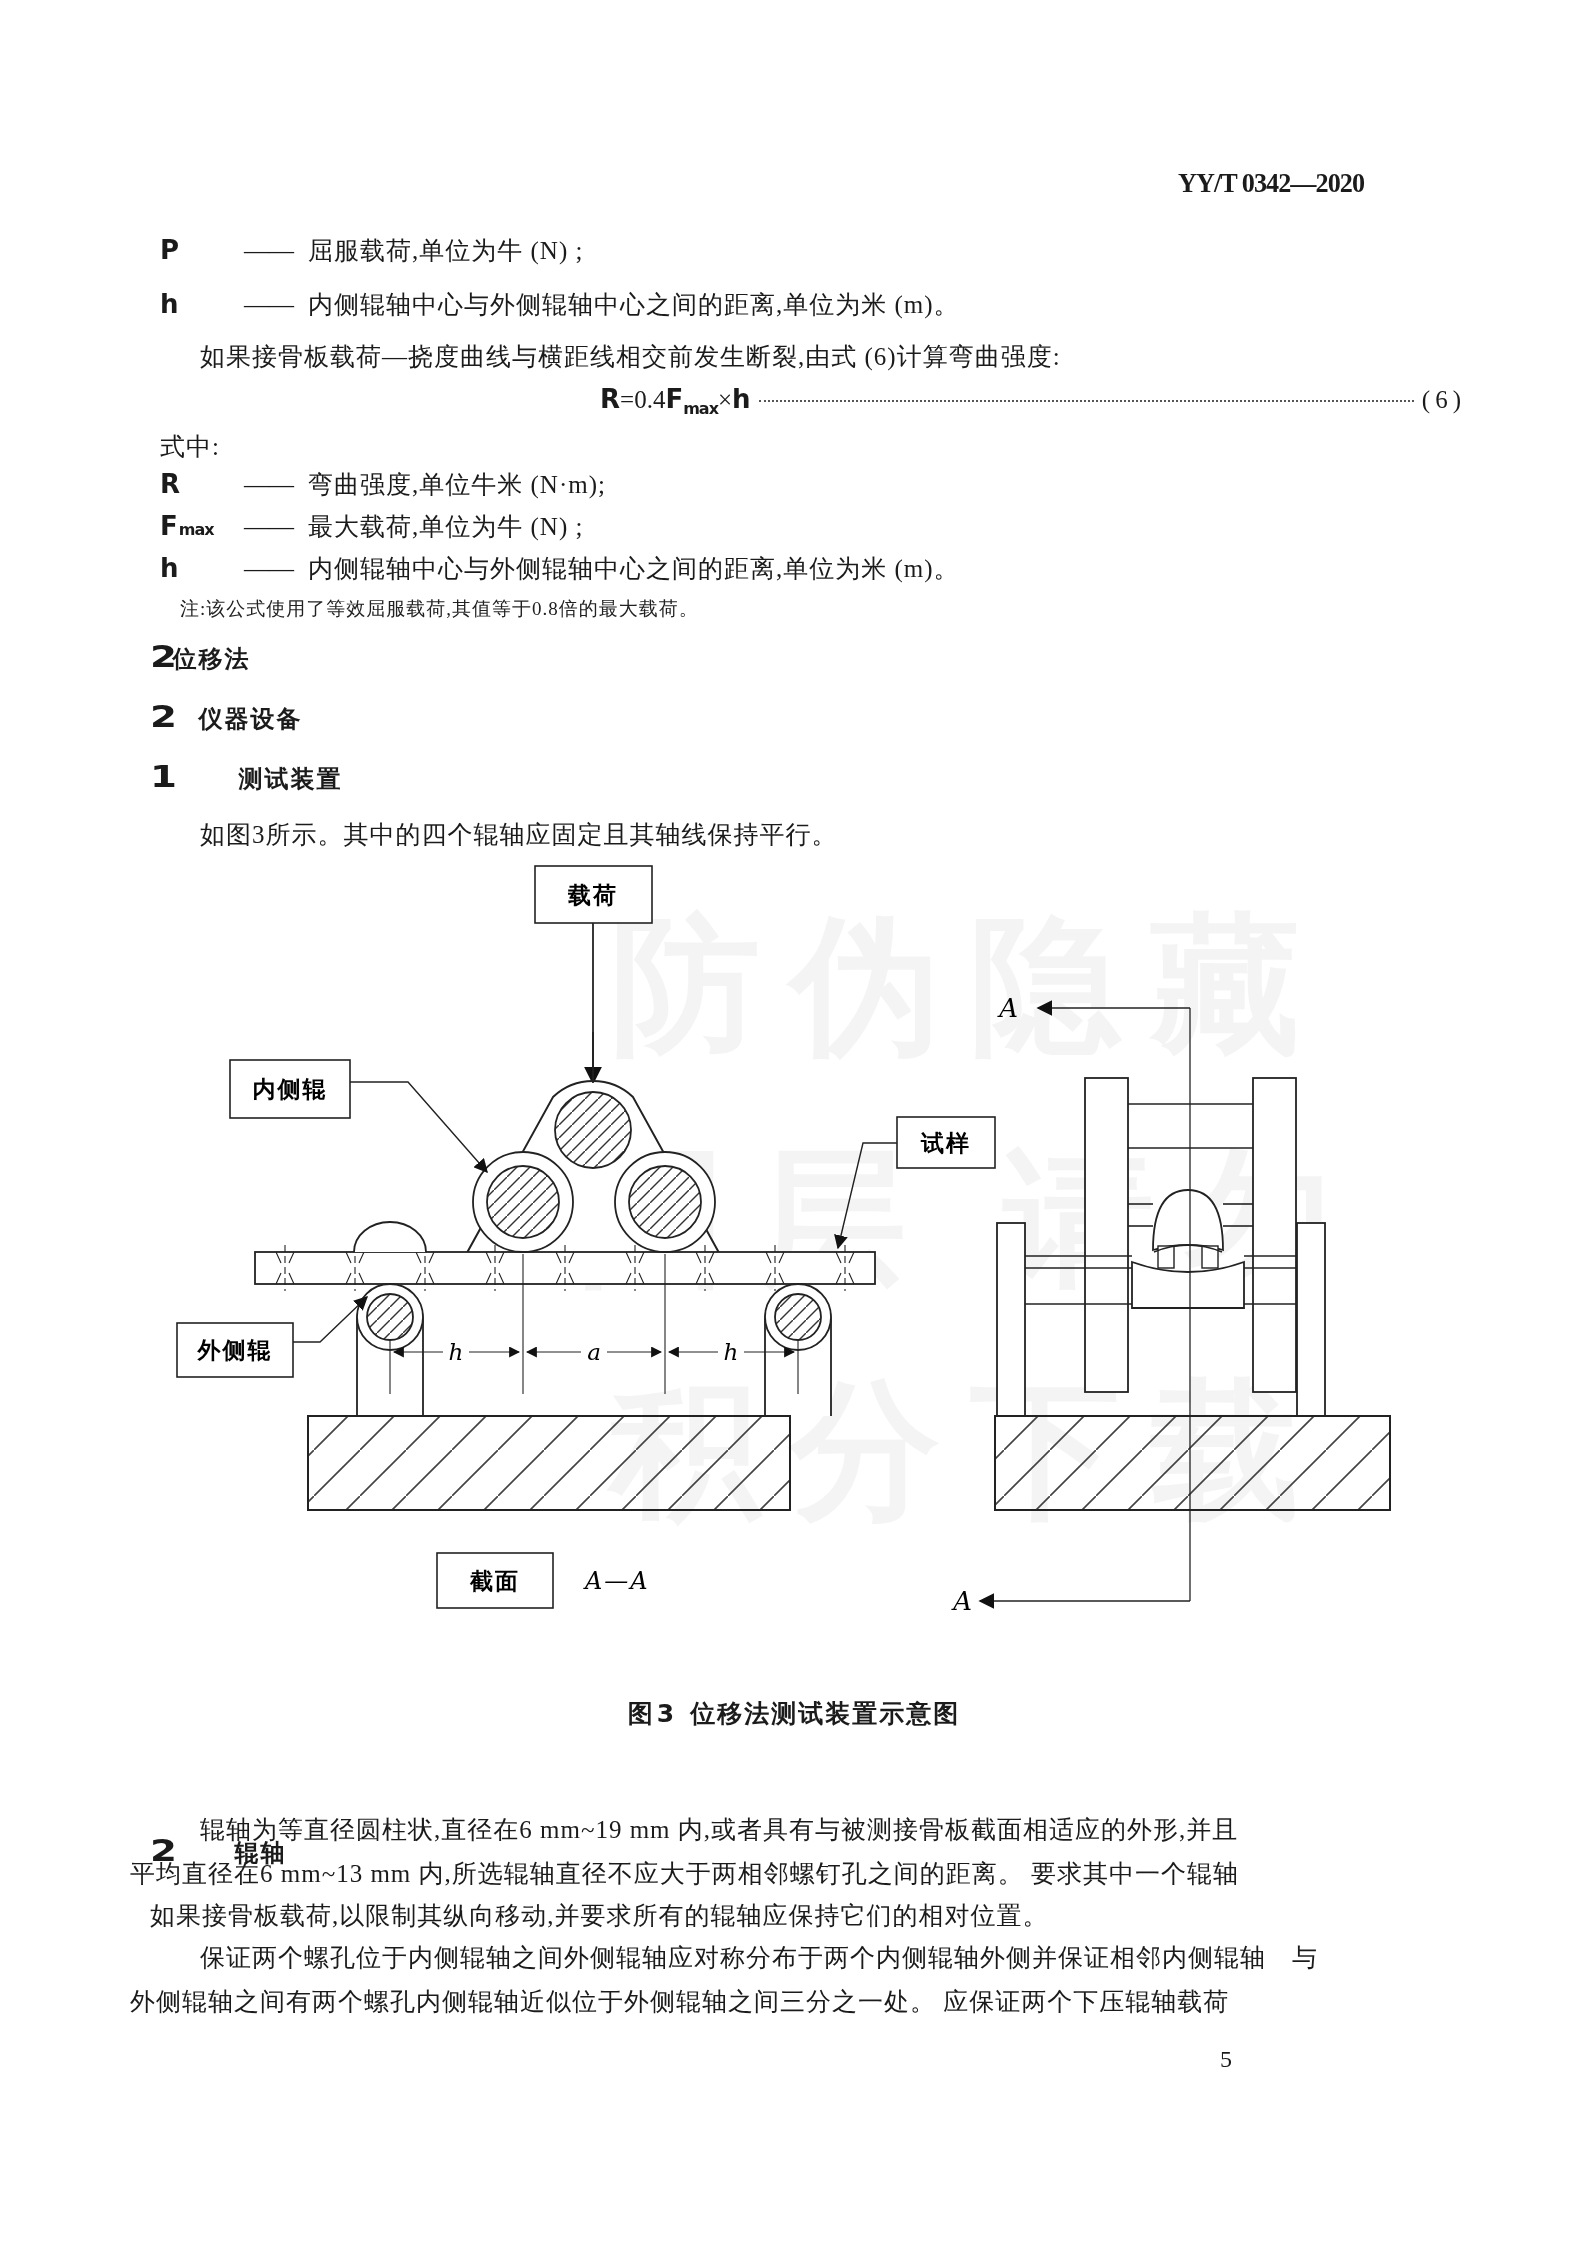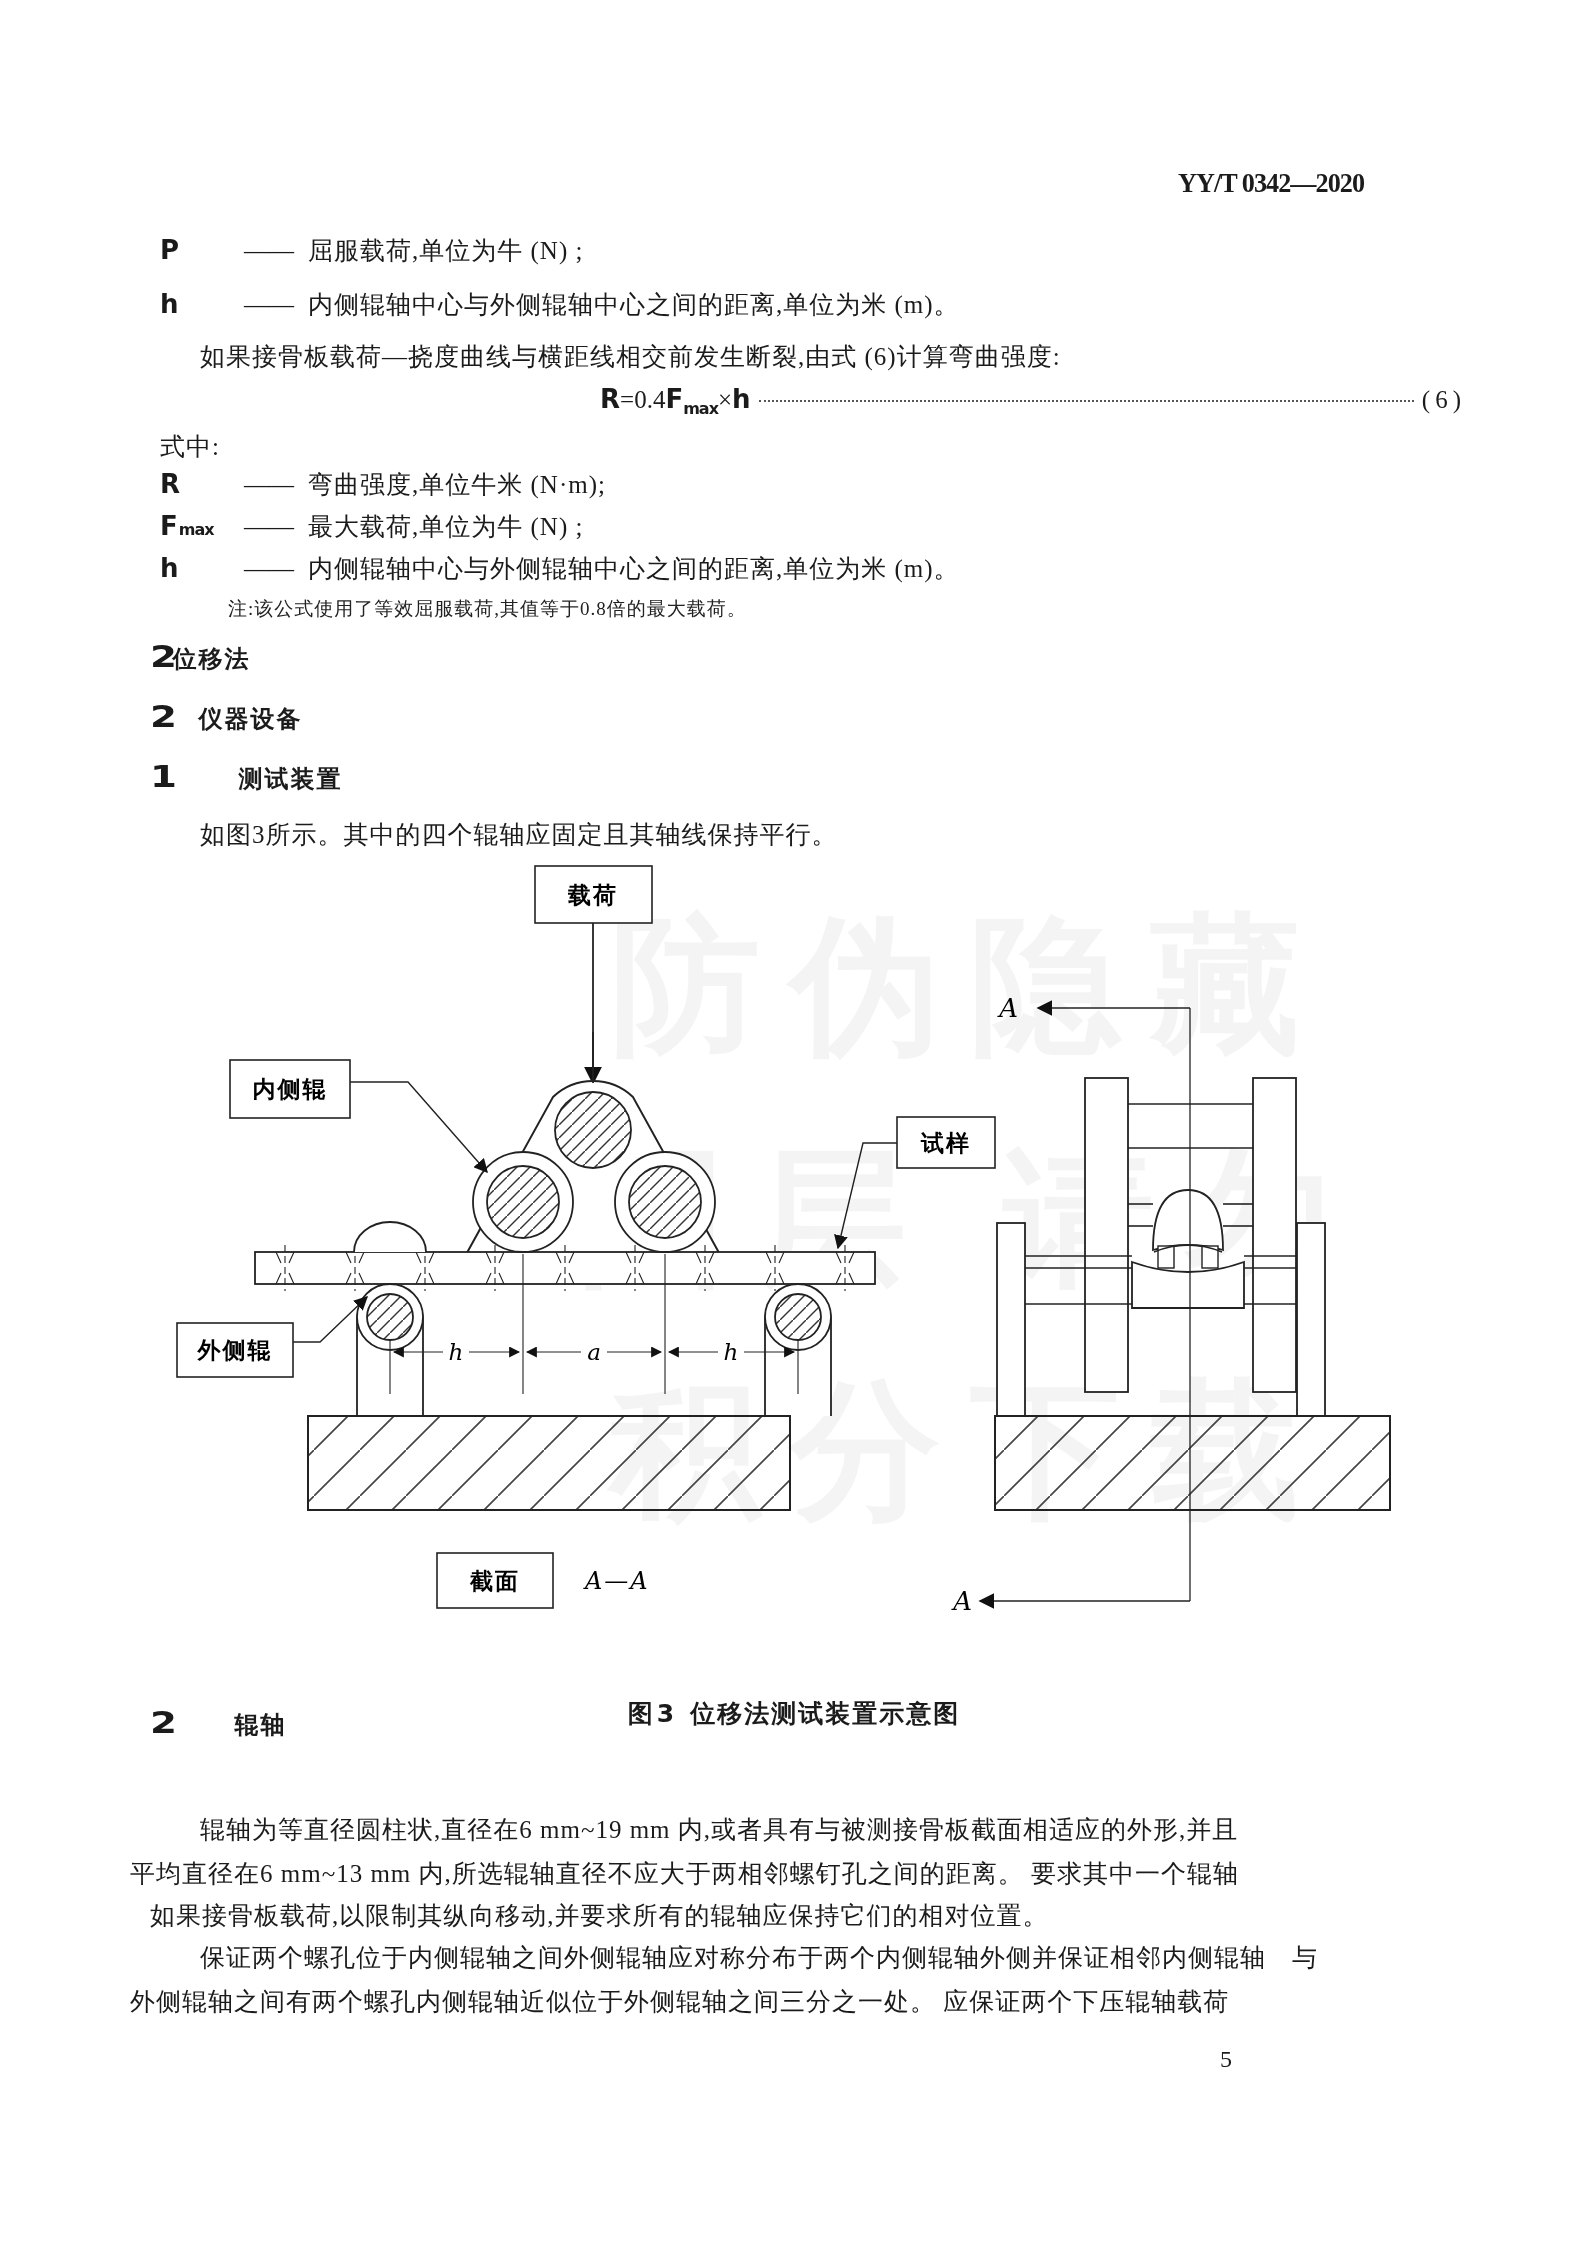--- a/index.html
+++ b/index.html
@@ -77,21 +77,21 @@
     <span class="sym"><span>F</span><span class="sub">max</span></span>
     <span class="dash">——</span>
     <span>最大载荷,单位为牛 (N) ;</span>
   </div>
   <div class="abs def-row body-line" style="left:160px;top:552px;">
     <span class="sym">h</span>
     <span class="dash">——</span>
     <span>内侧辊轴中心与外侧辊轴中心之间的距离,单位为米 (m)。</span>
   </div>
 
-  <div class="abs note" style="left:180px;top:596px;margin-left:48px;">注:该公式使用了等效屈服载荷,其值等于0.8倍的最大载荷。</div>
+  <div class="abs note" style="left:180px;top:596px;">注:该公式使用了等效屈服载荷,其值等于0.8倍的最大载荷。</div>
 
   <div class="abs" style="left:150px;top:638px;">
     <span class="blob">2</span>
     <span class="sec-title" style="font-family:Liberation Mono, monospace;">位移法</span>
   </div>
   <div class="abs" style="left:150px;top:698px;">
     <span class="blob">2</span>
     <span class="sec-title" style="margin-left:26px;">仪器设备</span>
   </div>
   <div class="abs" style="left:150px;top:758px;">
@@ -241,21 +241,21 @@
     <text x="464" y="508" class="dimlabel">a</text>
     <text x="601" y="508" class="dimlabel">h</text>
     <text x="888" y="165" text-anchor="end" class="alabel">A</text>
     <text x="842" y="758" text-anchor="end" class="alabel">A</text>
   </svg>
 
   <div class="abs caption" style="left:0;top:1686px;margin-top:11px;">
     <span>图</span><span class="capnum">3</span><span>位移法测试装置示意图</span>
   </div>
 
-  <div class="abs" style="left:150px;top:1704px;text-align:right;">
+  <div class="abs" style="left:150px;top:1832px;text-align:right;">
     <span class="blob">2</span>
     <span class="sec-title" style="margin-left:62px;">辊轴</span>
   </div>
 
   <div class="abs body-line" style="left:200px;top:1813px;">辊轴为等直径圆柱状,直径在6 mm~19 mm 内,或者具有与被测接骨板截面相适应的外形,并且</div>
   <div class="abs body-line" style="left:130px;top:1857px;">平均直径在6 mm~13 mm 内,所选辊轴直径不应大于两相邻螺钉孔之间的距离。 要求其中一个辊轴</div>
   <div class="abs body-line" style="left:150px;top:1899px;">如果接骨板载荷,以限制其纵向移动,并要求所有的辊轴应保持它们的相对位置。</div>
 
   <div class="abs body-line" style="left:200px;top:1941px;">保证两个螺孔位于内侧辊轴之间外侧辊轴应对称分布于两个内侧辊轴外侧并保证相邻内侧辊轴　与</div>
   <div class="abs body-line" style="left:130px;top:1985px;">外侧辊轴之间有两个螺孔内侧辊轴近似位于外侧辊轴之间三分之一处。 应保证两个下压辊轴载荷</div>

